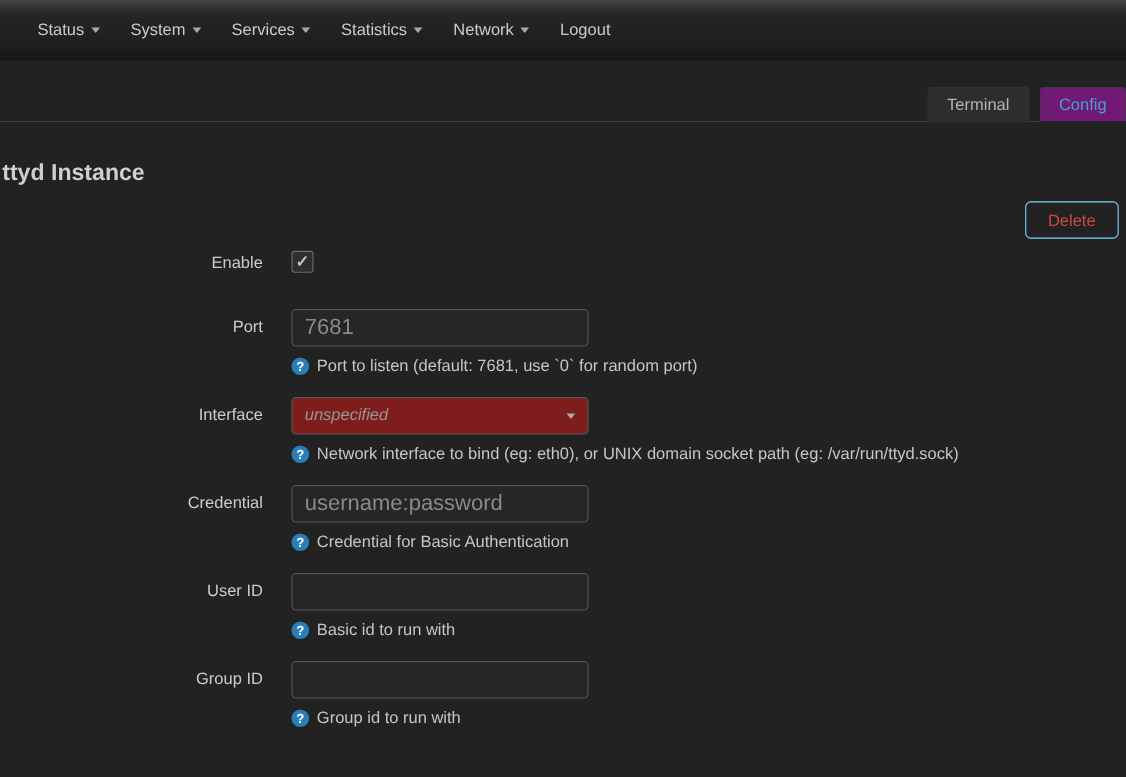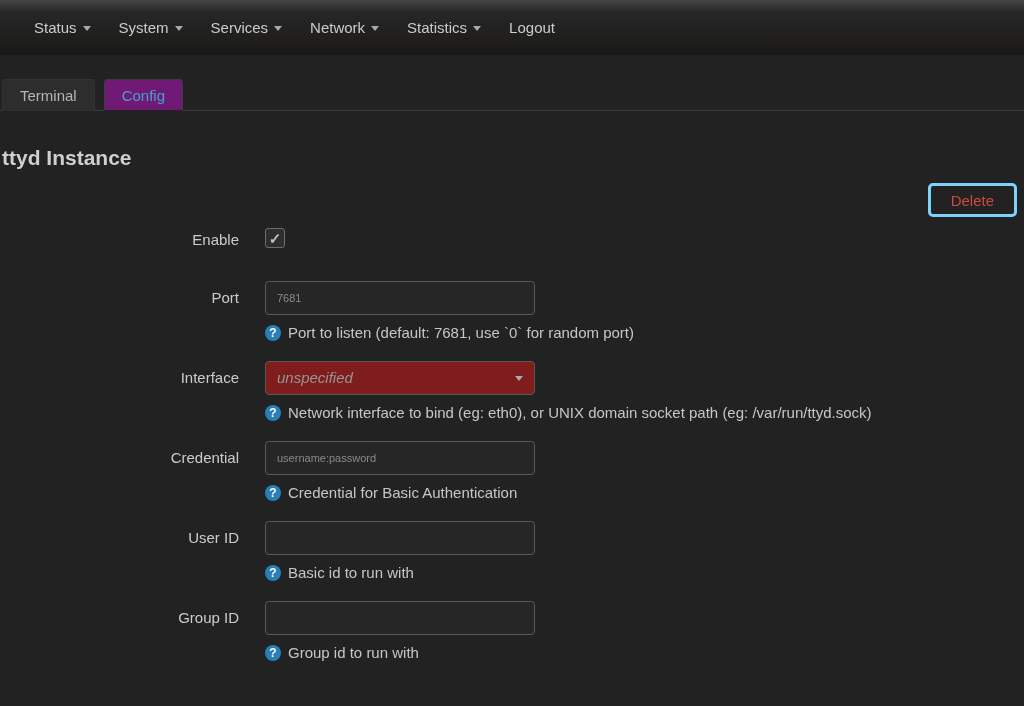--- a/index.html
+++ b/index.html
@@ -48,20 +48,21 @@
   }
 
   
   .tabbar {
     margin-top: 23px;
     padding-left: 2px;
     display: flex;
     align-items: flex-end;
     border-bottom: 1px solid #3c3c3c;
     height: 33px;
+    justify-content: flex-end;
   }
   .tab {
     height: 32px;
     line-height: 31px;
     padding: 0 17px;
     font-size: 15px;
     border-radius: 4px 4px 0 0;
     cursor: pointer;
     margin-bottom: -1px;
   }
@@ -87,21 +88,21 @@
     font-weight: bold;
     color: #cfcfcf;
   }
   .actions-row {
     display: flex;
     justify-content: flex-end;
     margin-top: 13px;
   }
   .delete-btn {
     background: transparent;
-    border: 3px solid #7dd3fc;
+    border: 1px solid #7dd3fc;
     color: #cb4b43;
     font-size: 15px;
     font-family: "Liberation Sans", sans-serif;
     padding: 0 20px;
     height: 34px;
     border-radius: 5px;
     cursor: pointer;
   }
 
   
@@ -120,21 +121,21 @@
   .row-enable .label-col { padding-top: 2px; }
   .field-col { margin-left: 26px; }
 
   .text-input {
     width: 270px;
     height: 34px;
     background: #262626;
     border: 1px solid #585858;
     border-radius: 4px;
     color: #cccccc;
-    font-size: 11px;
+    font-size: 20px;
     font-family: "Liberation Sans", sans-serif;
     padding: 0 11px;
     outline: none;
   }
   .text-input::placeholder { color: #8a8a8a; opacity: 1; }
 
   .select-box {
     position: relative;
     width: 270px;
     height: 34px;
@@ -201,22 +202,22 @@
   }
 </style>
 </head>
 <body>
 
 <div class="navbar">
   <div class="nav-items">
     <div class="nav-item"><span>Status</span><span class="caret"></span></div>
     <div class="nav-item"><span>System</span><span class="caret"></span></div>
     <div class="nav-item"><span>Services</span><span class="caret"></span></div>
+    <div class="nav-item"><span>Statistics</span><span class="caret"></span></div>
     <div class="nav-item"><span>Network</span><span class="caret"></span></div>
-    <div class="nav-item"><span>Statistics</span><span class="caret"></span></div>
     <div class="nav-item"><span>Logout</span></div>
   </div>
 </div>
 
 <div class="tabbar">
   <div class="tab inactive">Terminal</div>
   <div class="tab active">Config</div>
 </div>
 
 <div class="content">

